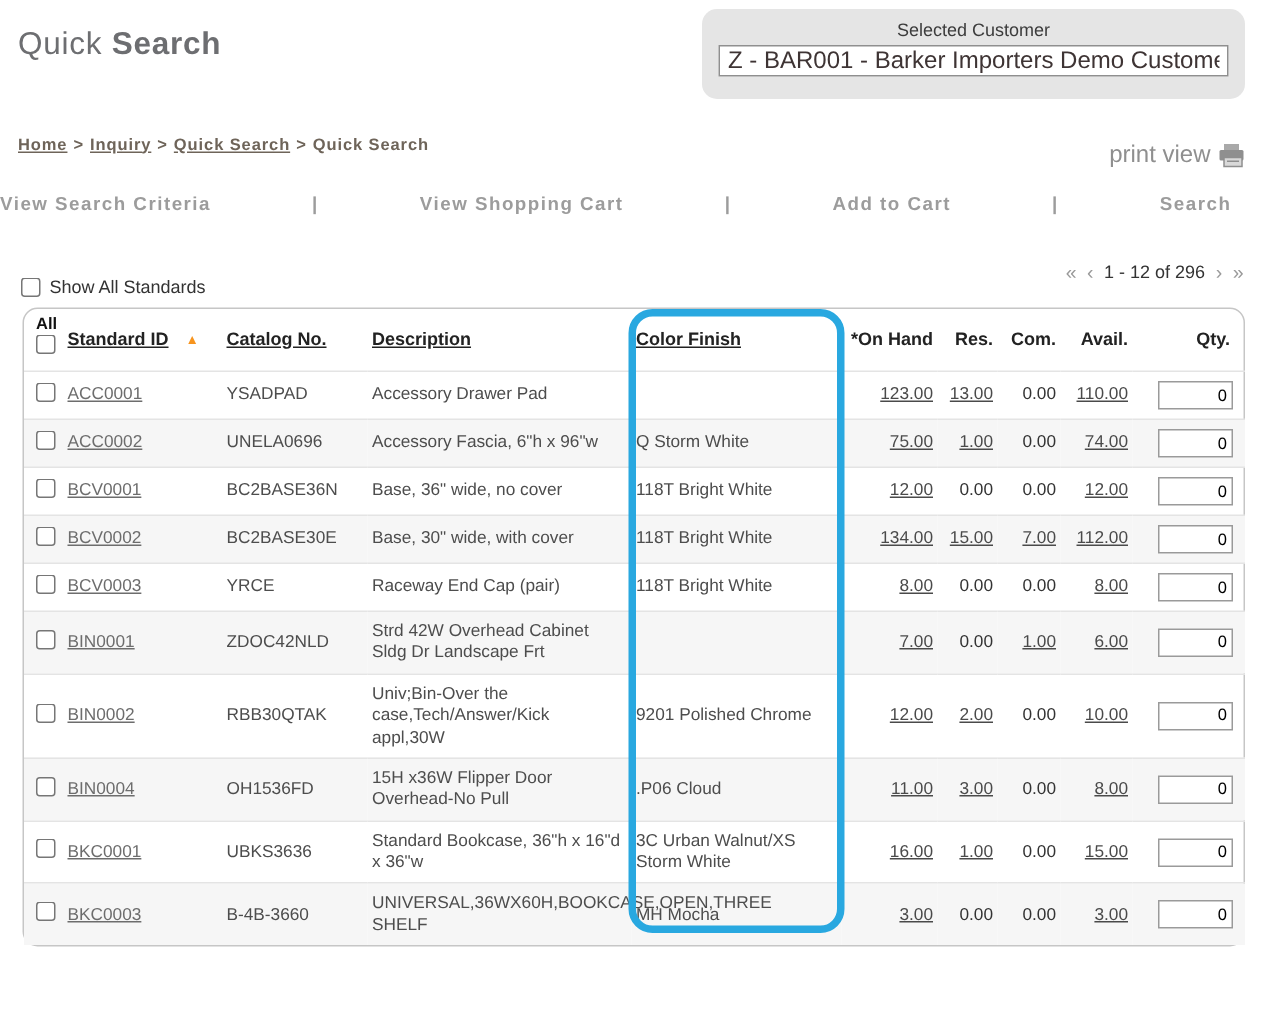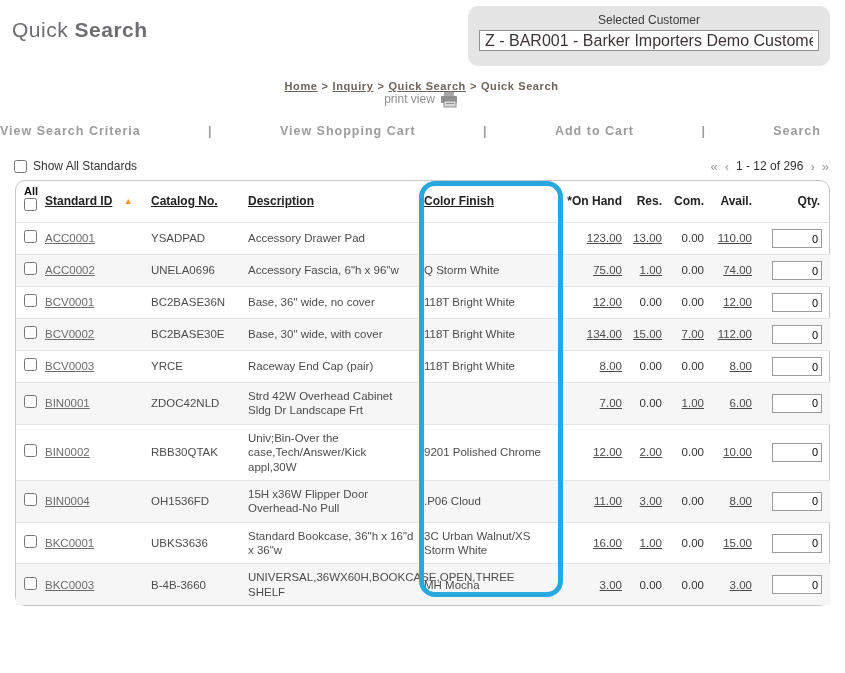--- a/index.html
+++ b/index.html
@@ -9,45 +9,45 @@
 
   
   .topbar { position:relative; height:70px; }
   .page-title { position:absolute; left:12px; top:18px; font-size:21px; color:#6d6e71; letter-spacing:.5px; }
   .page-title .bold { font-weight:bold; }
   .customer-box { position:absolute; right:15px; top:6px; width:362px; height:60px; background:#e5e5e5; border-radius:10px; padding-top:7px; }
   .customer-box .cust-label { display:block; text-align:center; font-size:12px; color:#3c3c3c; margin-bottom:3px; }
   .customer-box input { display:block; margin:0 auto; width:340px; height:21px; border:1px solid #8f8f8f; background:#fff; font-size:16px; color:#3e3434; padding:0 5px; font-family:"Liberation Sans",sans-serif; }
 
   
-  .crumb-row { display:flex; justify-content:space-between; align-items:center; padding:10px 14px 0 12px;flex-direction:column; }
+  .crumb-row { display:flex; justify-content:space-between; align-items:center; padding:10px 14px 0 12px; }
   .breadcrumb { font-size:11px; font-weight:bold; color:#6e6459; letter-spacing:.6px; }
   .breadcrumb a { color:#6e6459; text-decoration:underline; cursor:pointer; }
   .breadcrumb .sep { margin:0 4px; }
-  .print-view { font-size:12px; color:#8f8f8f; display:flex; gap:5px; cursor:pointer; }
+  .print-view { font-size:16px; color:#8f8f8f; display:flex; align-items:center; gap:5px; cursor:pointer;margin-top:15px; }
 
   
   .search-panel { margin:14px 13px 0 10px; height:47px; background:#e7e7e7; border:1px solid #d2d2d2; border-radius:12px; display:flex; align-items:center; padding:0 18px; }
   .sp-label { font-size:12px; font-weight:bold; color:#111; }
   .sp-input { width:168px; height:23px; border:1px solid #9a9a9a; background:#fff; margin-left:14px; font-size:12px; padding:0 4px; font-family:"Liberation Sans",sans-serif; }
   .clear-link { font-size:12px; font-weight:bold; color:#ababab; letter-spacing:.8px; margin-left:14px; cursor:pointer; }
   .showby-label { font-size:12px; font-weight:bold; color:#111; margin-left:26px; }
   .radio-group { display:flex; align-items:center; margin-left:42px; gap:14px; }
   .radio-item { display:flex; align-items:center; gap:4px; font-size:12px; color:#555; }
   .radio-item input { width:13px; height:13px; }
 
   
   .actions { display:flex; justify-content:space-between; align-items:center; font-size:12.5px; font-weight:bold; color:#9c9c9c; letter-spacing:1px; }
   .actions-top { margin-top:16px; padding-right:24px; }
   .actions a { color:#9c9c9c; text-decoration:none; cursor:pointer; }
   .actions .sep { margin:0 13px; color:#9c9c9c; }
 
   
   .results-bar { display:flex; justify-content:space-between; align-items:center; margin-top:21px; padding:0 16px 0 14px; }
-  .show-all { display:flex; align-items:center; gap:6px; font-size:12px; color:#333; }
+  .show-all { display:flex; align-items:center; gap:6px; font-size:12px; color:#333;margin-top:20px; }
   .show-all input { width:13px; height:13px; }
   .pager { display:flex; align-items:center; gap:7px; font-size:12px; color:#333; }
   .pager .arrow { color:#9a9a9a; font-size:13px; cursor:pointer; line-height:1; }
 
   
   .table-wrap { position:relative; margin:7px 15px 0 15px; border:1px solid #c6c6c6; border-radius:10px; background:#fff; }
   table { width:100%; border-collapse:collapse; table-layout:fixed; font-size:11.5px; }
   col.c-check{width:26px;} col.c-id{width:106px;} col.c-cat{width:97px;} col.c-desc{width:176px;}
   col.c-color{width:140px;} col.c-oh{width:64px;} col.c-res{width:40px;} col.c-com{width:42px;}
   col.c-av{width:48px;} col.c-qty{width:75px;}

